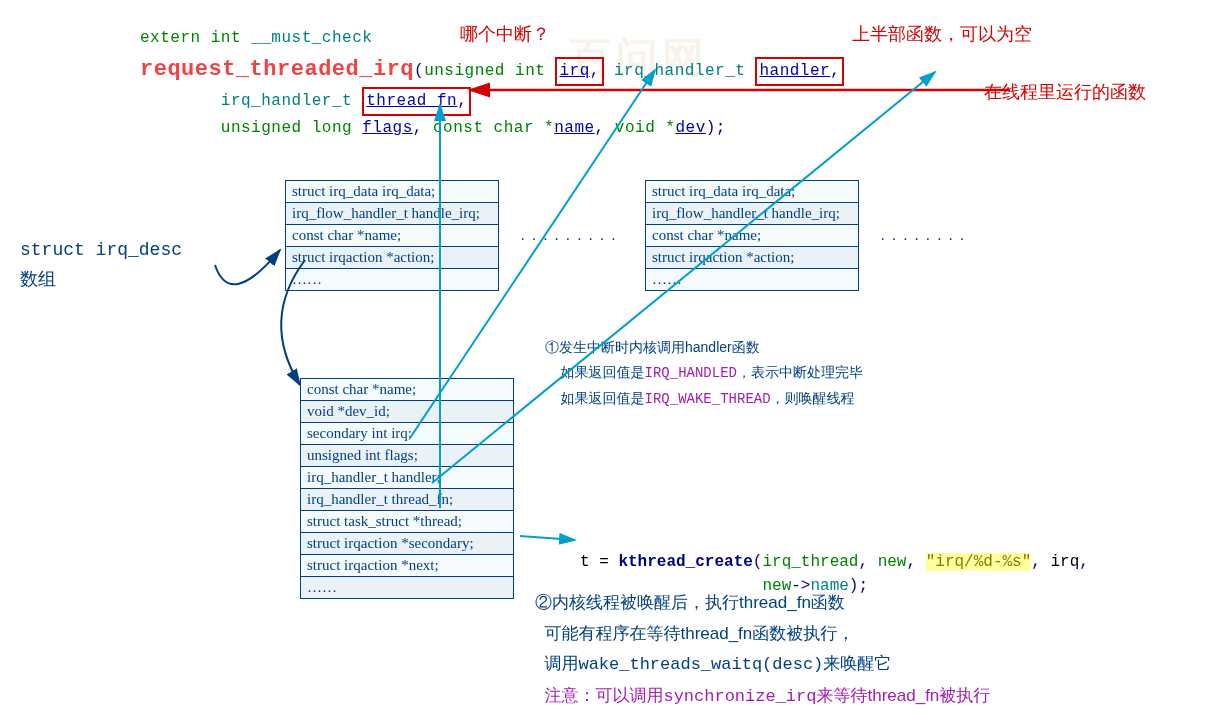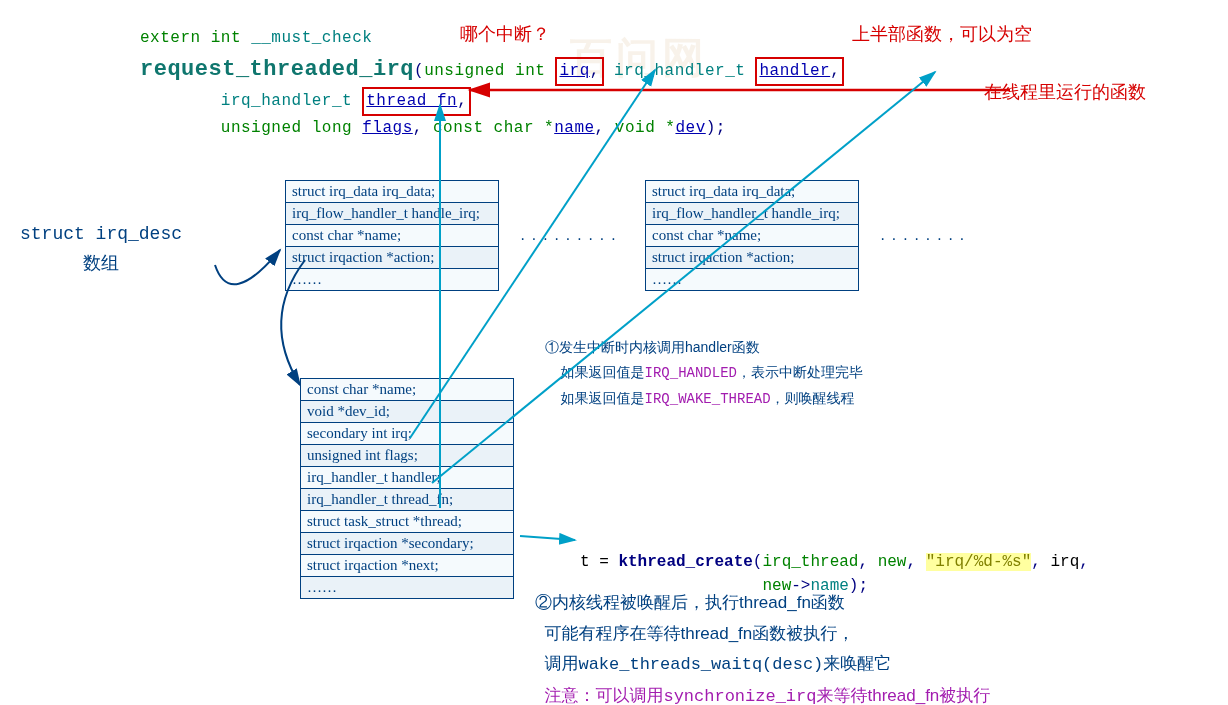--- a/index.html
+++ b/index.html
@@ -13,26 +13,26 @@
   }
   .mono { font-family: Consolas, "Courier New", monospace; }
   .kw-green { color: #008200; }
   .kw-teal { color: #008080; }
   .kw-navy { color: #000080; }
   .kw-red { color: #a21caf; }
   .kw-black { color: #000; }
   .kw-blue-fn { color: #0000b0; text-decoration: underline; }
   .kw-str { background: #ffffa0; color: #808000; }
   .signature { position: absolute; top: 26px; left: 120px; line-height: 1.6; letter-spacing: 0.5px; margin-left: 20px; }
-  .fn-name { font-weight: bold; font-size: 22px; color: #0f766e; }
+  .fn-name { font-weight: bold; font-size: 22px; color: #ef4444; }
   .box-red { border: 2px solid #d60000; padding: 0 2px; display: inline-block; }
   .annot-top1 { position: absolute; top: 22px; left: 460px; color: #d60000; font-size: 18px; }
   .annot-top2 { position: absolute; top: 22px; left: 820px; color: #d60000; font-size: 18px; margin-left: 32px; }
   .annot-right { position: absolute; top: 80px; left: 984px; color: #d60000; font-size: 18px; }
-  .struct-label { position: absolute; top: 220px; left: 20px; color: #004080; font-size: 18px; text-align: center; line-height: 1.6; }
+  .struct-label { position: absolute; top: 236px; left: 20px; color: #004080; font-size: 18px; line-height: 1.6; }
   .table-box { position: absolute; border-collapse: collapse; padding-left: 8px; }
   .table-box td { border: 1px solid #004080; color: #004080; font-family: "Times New Roman", serif; font-size: 15px; padding: 2px 6px; min-width: 200px; }
   .table-box tr:nth-child(even) td { background: #eaf2f8; }
   .table-box tr:nth-child(odd) td { background: #f5fafd; }
   .explain1 { position: absolute; top: 335px; left: 545px; color: #004080; font-size: 14px; line-height: 1.8; }
   .explain2 { position: absolute; top: 588px; left: 535px; color: #004080; font-size: 17px; line-height: 1.8; }
   .code-line { position: absolute; top: 532px; left: 580px; font-size: 16px; line-height: 1.5; margin-top: 18px; }
   svg.overlay { position: absolute; top:0; left:0; width:1228px; height:705px; pointer-events:none; }
   .watermark { position: absolute; top: 30px; left: 570px; font-size: 42px; color: rgba(200,150,80,0.12); font-weight: bold; letter-spacing: 4px; }
 </style>

